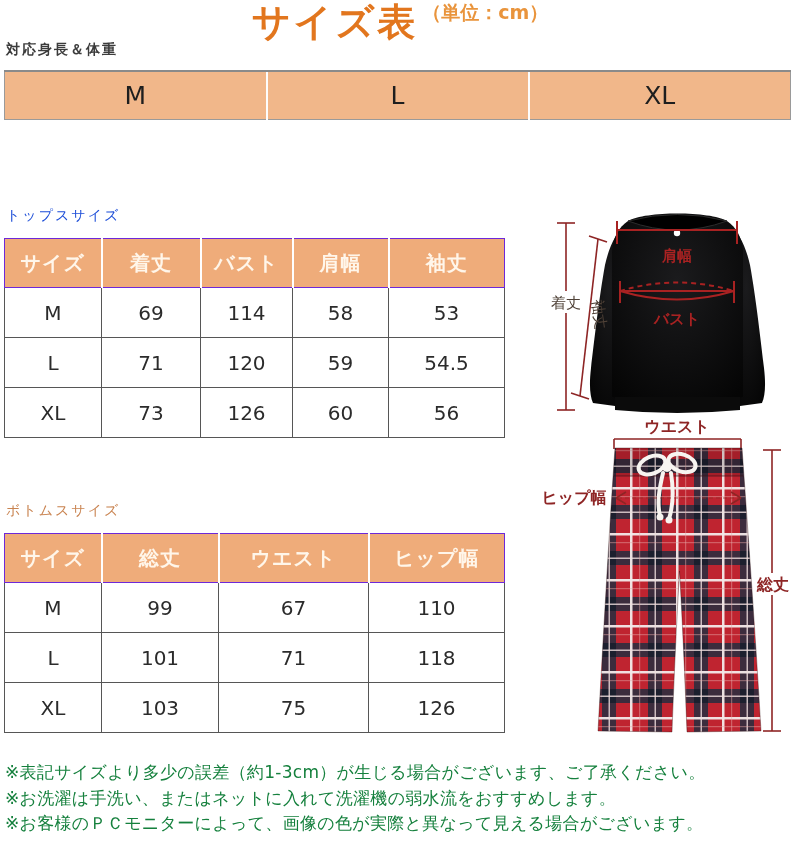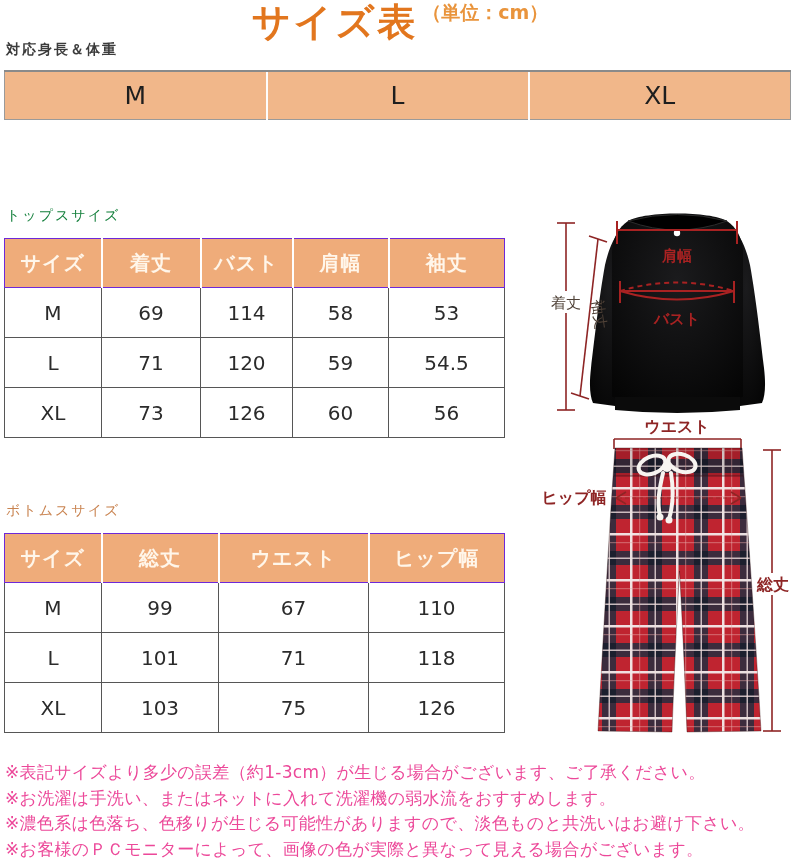--- a/index.html
+++ b/index.html
@@ -8,21 +8,21 @@
 
   
   .title-row { position:absolute; top:0; left:0; width:100%; display:flex;
                justify-content:center; }
   .title-main { font-size:38px; font-weight:bold; color:#E2761E; letter-spacing:3px; line-height:44px; }
   .title-unit { font-size:19px; font-weight:bold; color:#E9943C; padding:0 0 6px 4px; }
 
   
   .section-label { position:absolute; left:6px; font-size:14px; letter-spacing:2px; }
   .body-label    { top:41px;  color:#3C3C3C; font-weight:bold; }
-  .tops-label    { top:207px; color:#15803d; }
+  .tops-label    { top:207px; color:#1d4ed8; }
   .bottoms-label { top:502px; color:#C98350; }
 
   
   table { border-collapse:collapse; position:absolute; table-layout:fixed; }
 
   .body-table { left:4px; top:70px; width:786px; }
   .body-table th { height:45px; background:#F1B78A; font-size:25px; font-weight:normal;
                    color:#1e1e1e; border:1px solid #9a9a9a; border-top:2px solid #8a8a8a; }
   .body-table th + th { border-left:2px solid #fdfdfd; }
   .body-table td { height:66px; background:#fff; border:1px solid #aaa;
@@ -41,21 +41,21 @@
 
   
   .figure { position:absolute; left:530px; top:203px; width:270px; height:560px; }
   .t-red    { fill:#A82222; font-family:"DejaVu Sans",sans-serif; font-size:15px; font-weight:bold; text-anchor:middle; }
   .t-dark   { fill:#4E4036; font-family:"DejaVu Sans",sans-serif; font-size:15px; text-anchor:middle; }
   .t-maroon { fill:#8E2525; font-family:"DejaVu Sans",sans-serif; font-size:16px; font-weight:bold; text-anchor:middle; }
   .ln-red    { stroke:#A82222; stroke-width:2; fill:none; }
   .ln-maroon { stroke:#8E2525; stroke-width:1.6; fill:none; }
 
   
-  .notes { position:absolute; left:5px; top:760px; width:792px; color:#ec4899;
+  .notes { position:absolute; left:5px; top:760px; width:792px; color:#15803d;
            font-size:17px; line-height:25.5px; letter-spacing:0.3px; }
 </style>
 </head>
 <body>
 
 <div class="page">
 
   <div class="title-row">
     <span class="title-main">サイズ表</span>
     <span class="title-unit">（単位：cm）</span>
@@ -250,17 +250,16 @@
         <line class="ln-maroon" x1="233" y1="528" x2="251" y2="528"></line>
         <rect x="226" y="370" width="33" height="22" fill="#ffffff"></rect>
         <text class="t-maroon" x="243" y="387">総丈</text>
       </g>
     </svg>
   </div>
 
   <div class="notes">
     <div>※表記サイズより多少の誤差（約1-3cm）が生じる場合がございます、ご了承ください。</div>
     <div>※お洗濯は手洗い、またはネットに入れて洗濯機の弱水流をおすすめします。</div>
-    <div>※濃色系は色落ち、色移りが生じる可能性がありますので、淡色ものと共洗いはお避け下さい。</div>
     <div>※お客様のＰＣモニターによって、画像の色が実際と異なって見える場合がございます。</div>
   </div>
 
 </div>
 
 </body></html>

